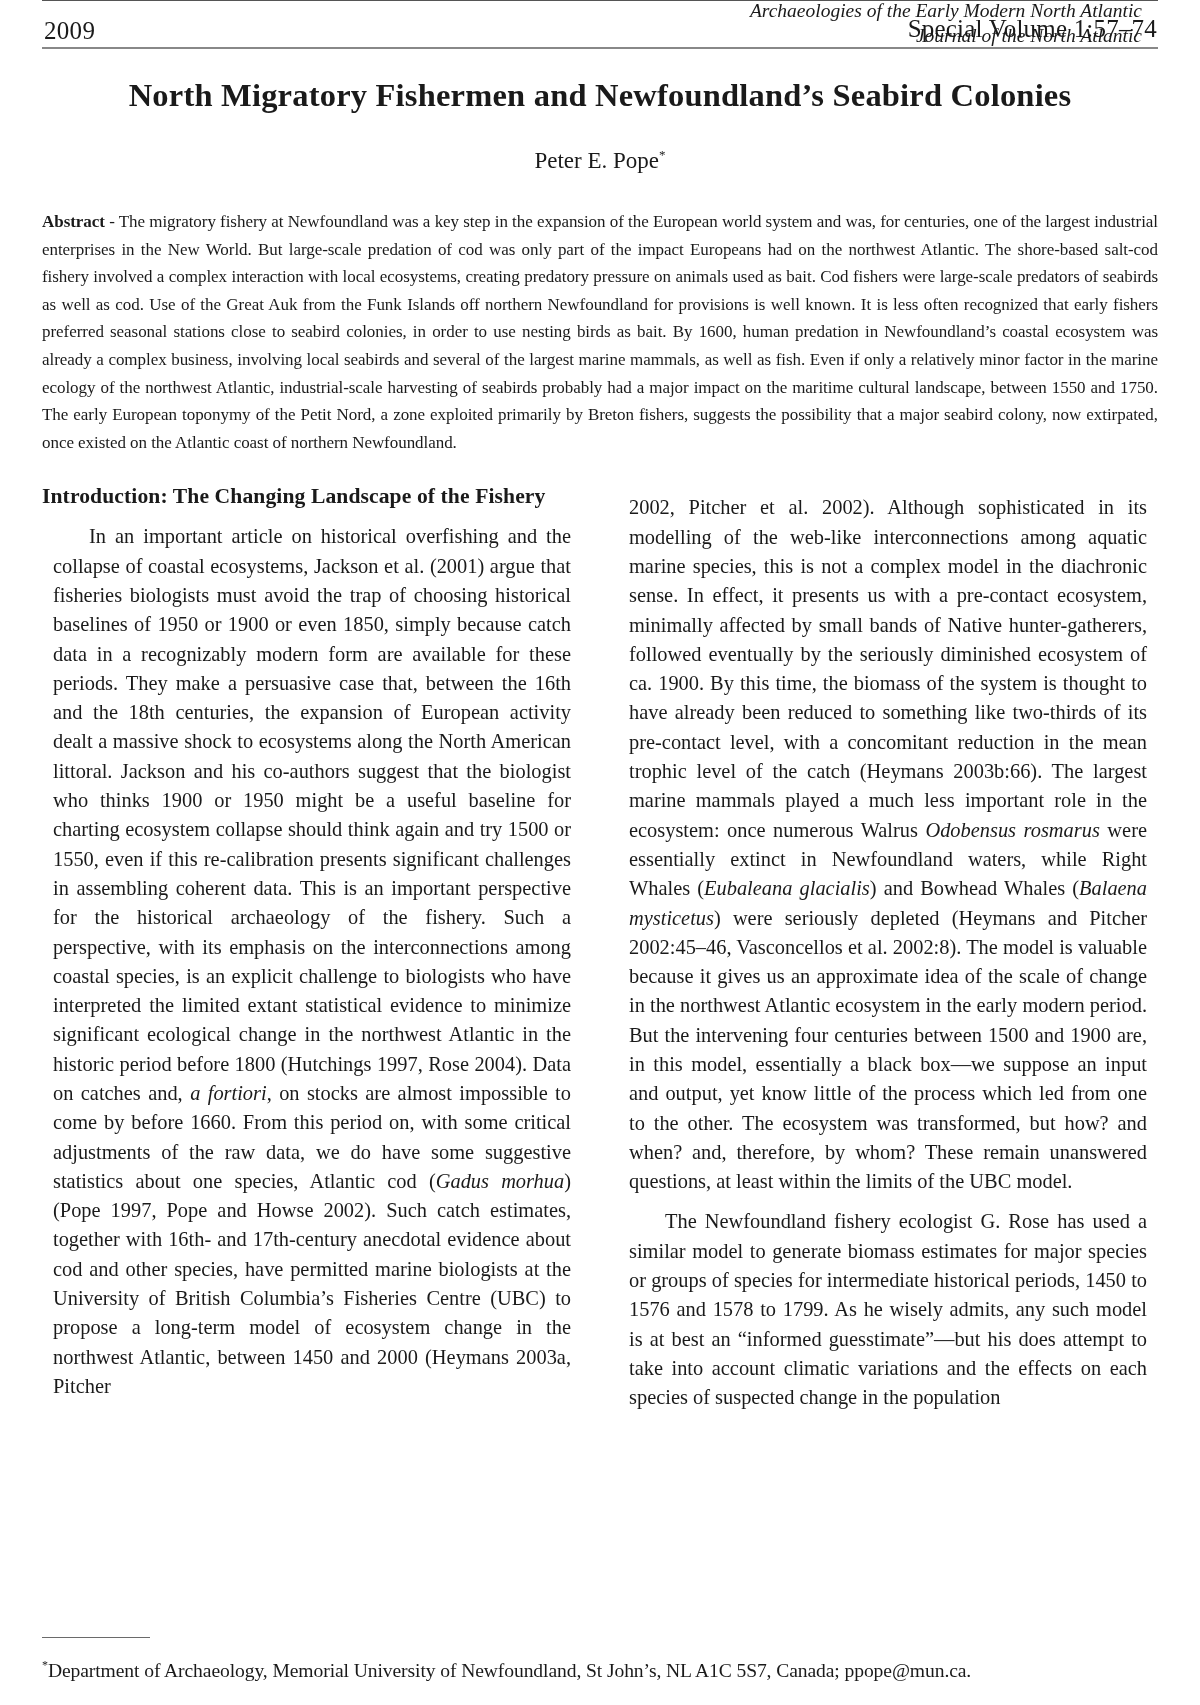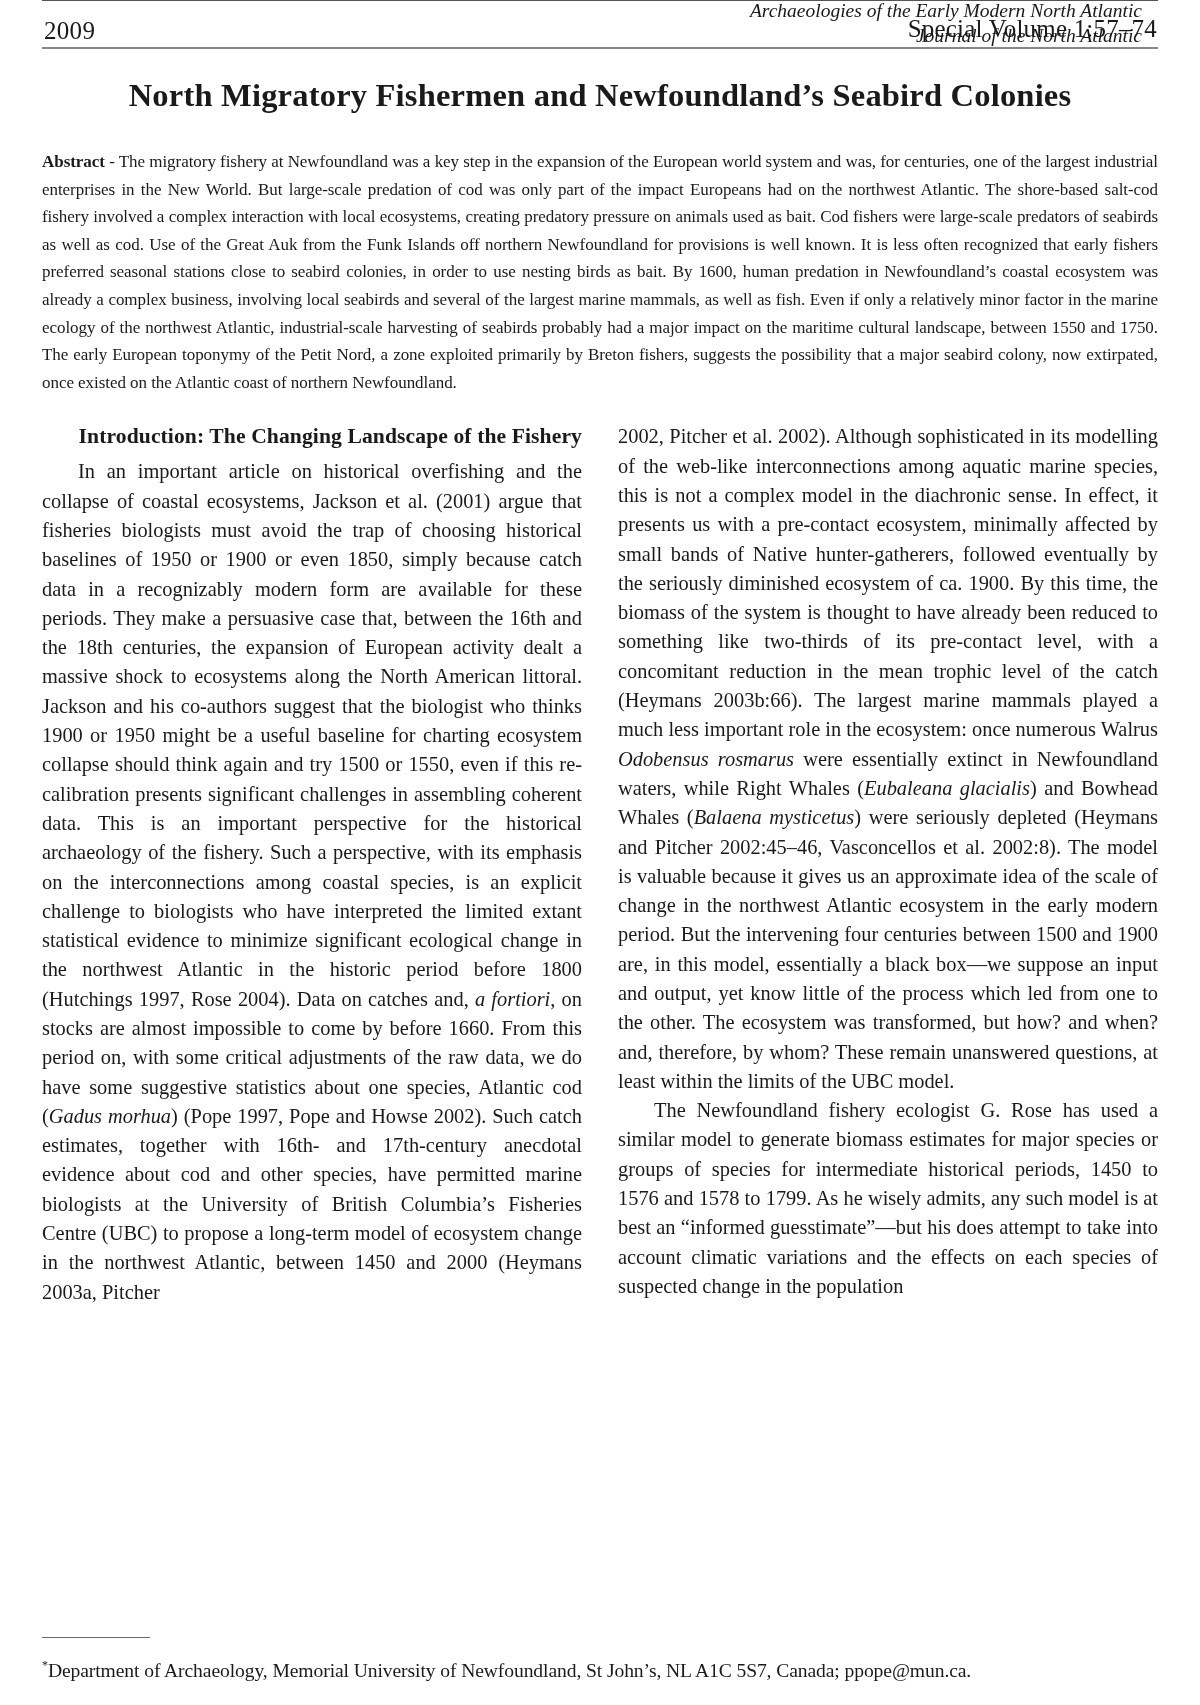--- a/index.html
+++ b/index.html
@@ -104,27 +104,27 @@
     font-size: 20.4px;
     line-height: 29.3px;
     text-align: justify;
     text-justify: inter-word;
   }
   .col.right { padding-top: 0; }
 
   h2.section {
     font-size: 21.6px;
     font-weight: bold;
-    text-align: right;
+    text-align: left;
     margin: 0 0 6px 0;
     line-height: 29px;
     letter-spacing: 0.1px;
   }
   .col p {
-    margin: 0;
+    margin: 11px;
     text-indent: 36px;
   }
   .col p.noindent { text-indent: 0; }
   .col i { font-style: italic; }
 
   
   .footnote-wrap {
     position: absolute;
     left: 42px;
     right: 42px;
@@ -158,20 +158,23 @@
       <div class="rh-center">
         <div>Archaeologies of the Early Modern North Atlantic</div>
         <div>Journal of the North Atlantic</div>
       </div>
       <div class="rh-right">Special Volume 1:57–74</div>
     </div>
   </div>
 
   <h1 class="title">North Migratory Fishermen and Newfoundland’s Seabird Colonies</h1>
 
+  <div class="author">
+    <span>Peter E. Pope</span><sup>*</sup>
+  </div>
 
   <div class="abstract">
     <b>Abstract</b><span> - </span><span>The migratory fishery at Newfoundland was a key step in the expansion of the European world system and was, for centuries, one of the largest industrial enterprises in the New World. But large-scale predation of cod was only part of the impact Europeans had on the northwest Atlantic. The shore-based salt-cod fishery involved a complex interaction with local ecosystems, creating predatory pressure on animals used as bait. Cod fishers were large-scale predators of seabirds as well as cod. Use of the Great Auk from the Funk Islands off northern Newfoundland for provisions is well known. It is less often recognized that early fishers preferred seasonal stations close to seabird colonies, in order to use nesting birds as bait. By 1600, human predation in Newfoundland’s coastal ecosystem was already a complex business, involving local seabirds and several of the largest marine mammals, as well as fish. Even if only a relatively minor factor in the marine ecology of the northwest Atlantic, industrial-scale harvesting of seabirds probably had a major impact on the maritime cultural landscape, between 1550 and 1750. The early European toponymy of the Petit Nord, a zone exploited primarily by Breton fishers, suggests the possibility that a major seabird colony, now extirpated, once existed on the Atlantic coast of northern Newfoundland.</span>
   </div>
 
   <div class="columns">
 
     <div class="col left">
       <h2 class="section">Introduction: The Changing Landscape of the Fishery</h2>
       <p><span>In an important article on historical overfishing and the collapse of coastal ecosystems, Jackson et al. (2001) argue that fisheries biologists must avoid the trap of choosing historical baselines of 1950 or 1900 or even 1850, simply because catch data in a recognizably modern form are available for these periods. They make a persuasive case that, between the 16th and the 18th centuries, the expansion of European activity dealt a massive shock to ecosystems along the North American littoral. Jackson and his co-authors suggest that the biologist who thinks 1900 or 1950 might be a useful baseline for charting ecosystem collapse should think again and try 1500 or 1550, even if this re-calibration presents significant challenges in assembling coherent data. This is an important perspective for the historical archaeology of the fishery. Such a perspective, with its emphasis on the interconnections among coastal species, is an explicit challenge to biologists who have interpreted the limited extant statistical evidence to minimize significant ecological change in the northwest Atlantic in the historic period before 1800 (Hutchings 1997, Rose 2004). Data on catches and, </span><i>a fortiori</i><span>, on stocks are almost impossible to come by before 1660. From this period on, with some critical adjustments of the raw data, we do have some suggestive statistics about one species, Atlantic cod (</span><i>Gadus morhua</i><span>) (Pope 1997, Pope and Howse 2002). Such catch estimates, together with 16th- and 17th-century anecdotal evidence about cod and other species, have permitted marine biologists at the University of British Columbia’s Fisheries Centre (UBC) to propose a long-term model of ecosystem change in the northwest Atlantic, between 1450 and 2000 (Heymans 2003a, Pitcher</span></p>

